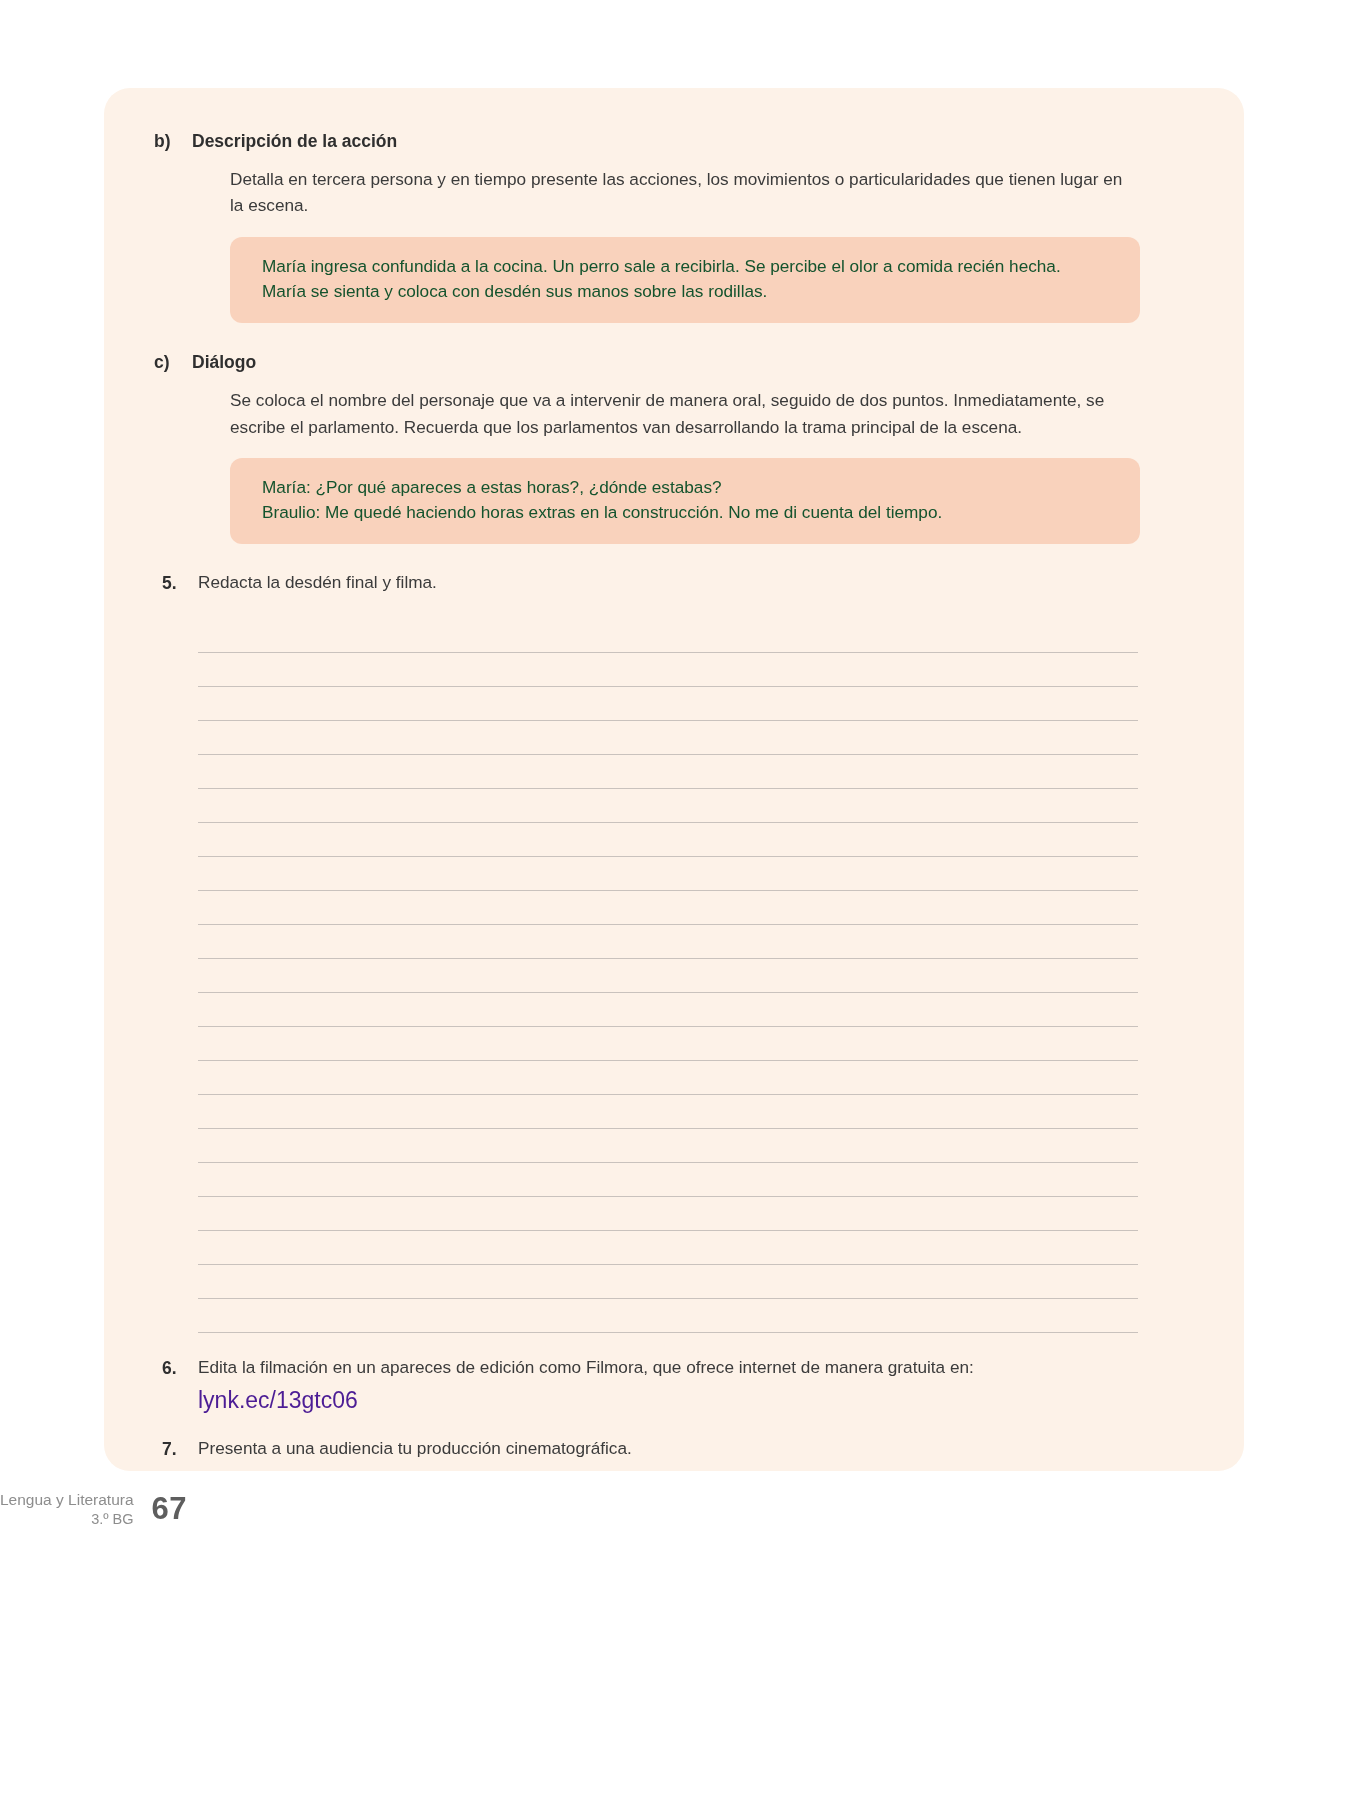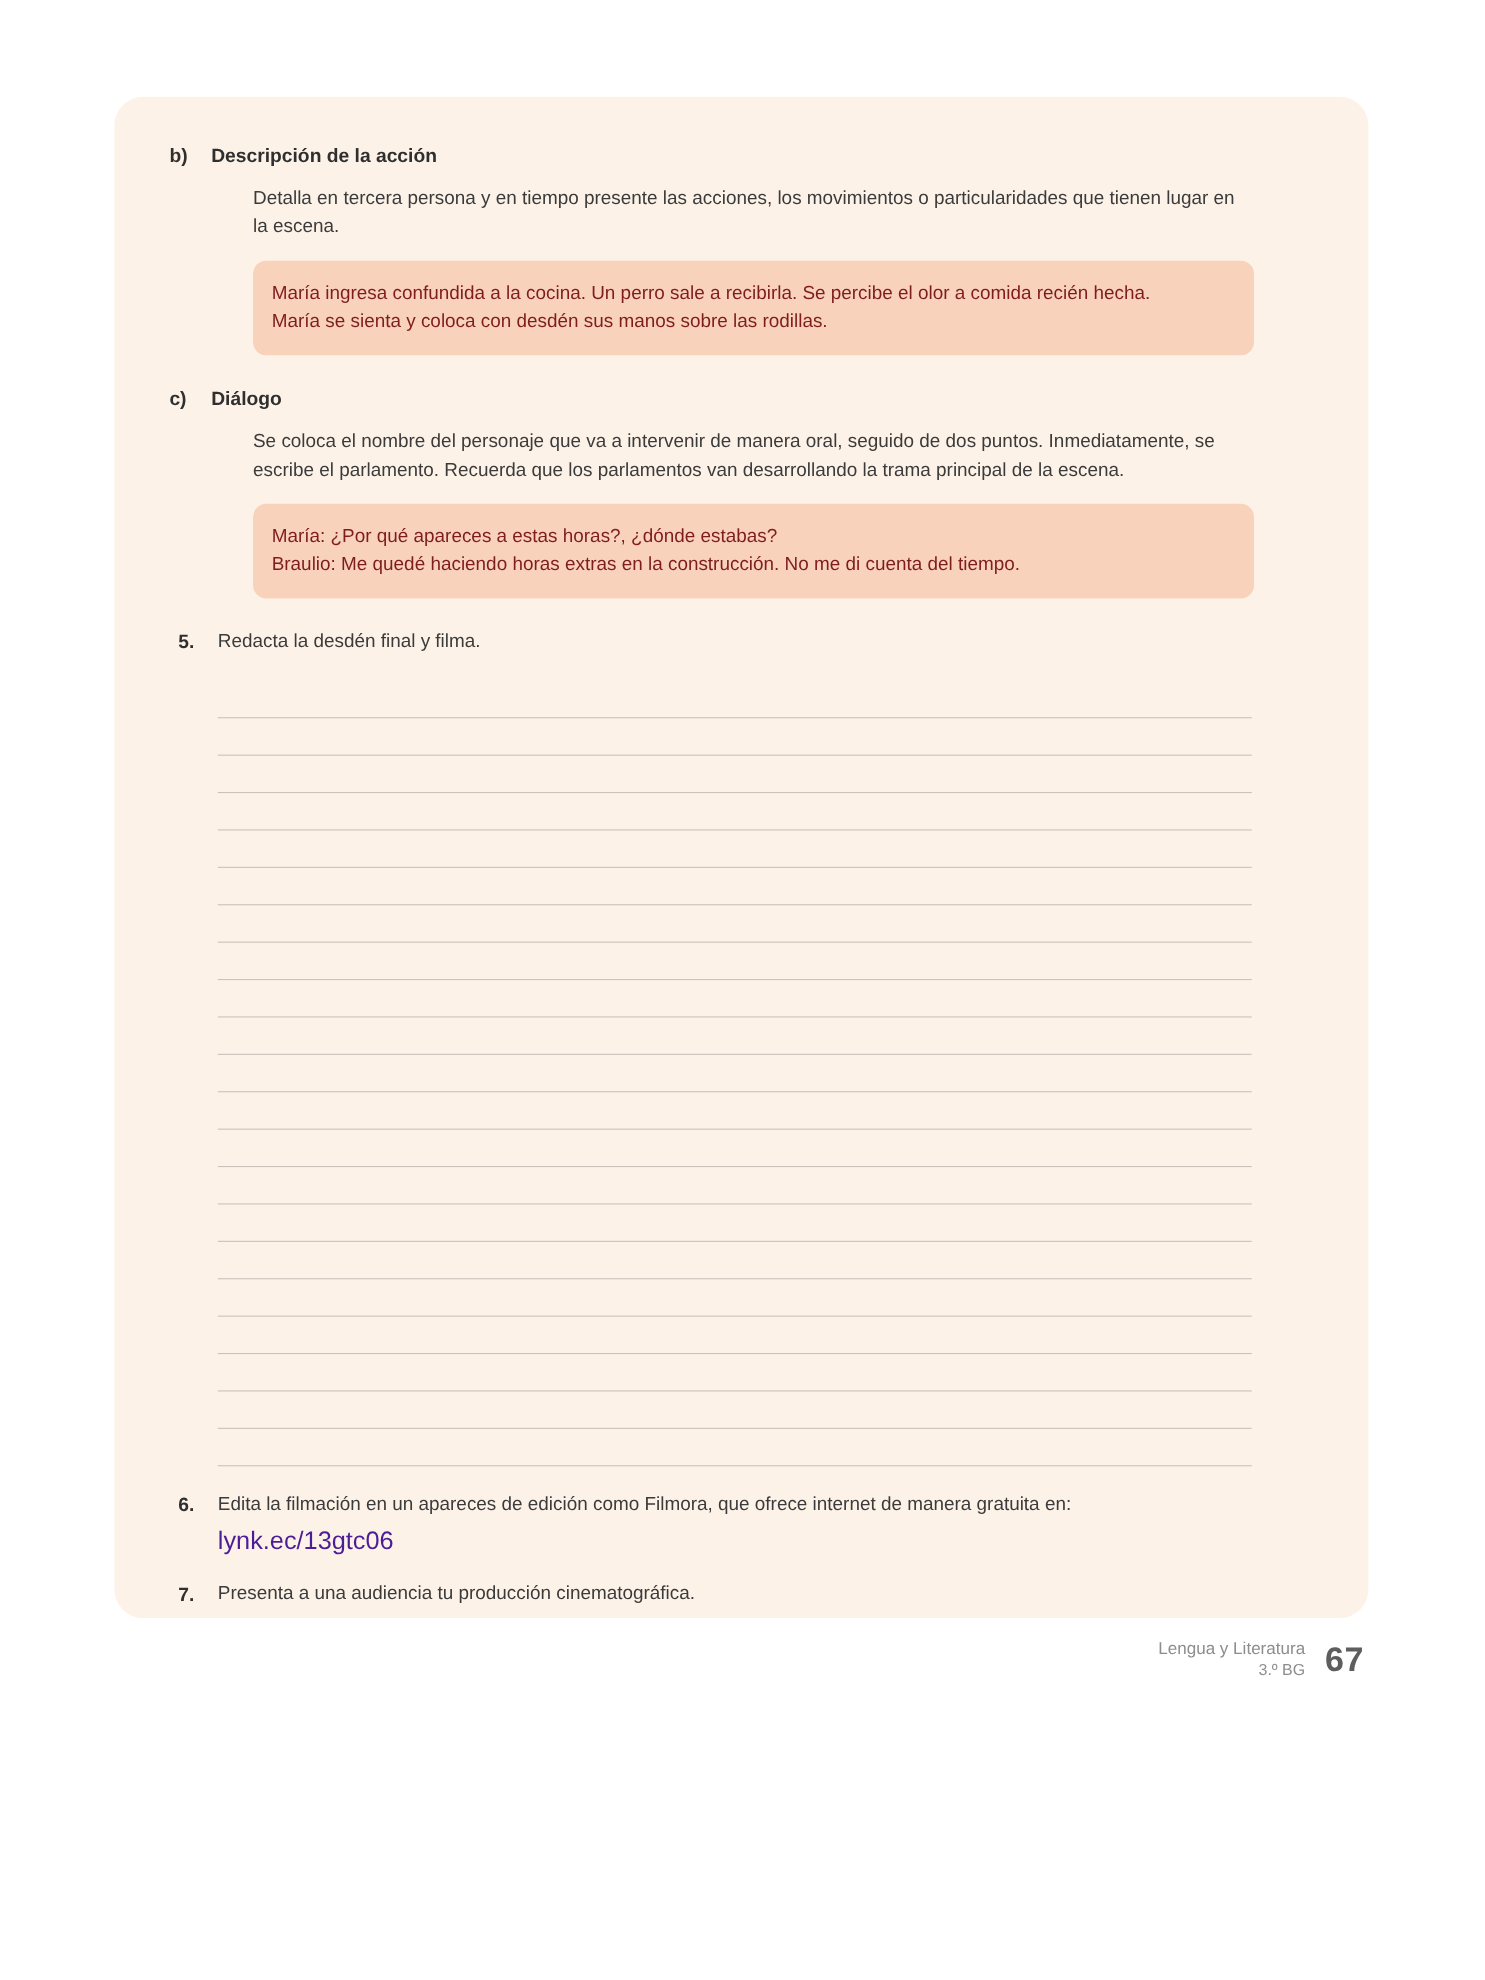--- a/index.html
+++ b/index.html
@@ -56,24 +56,24 @@
     color: #3b3b3b;
     max-width: 910px;
   }
 
   .example-box {
     margin-left: 76px;
     margin-top: 18px;
     margin-right: 0;
     background: #f9d2bc;
     border-radius: 12px;
-    padding: 17px 20px 18px 17px;
+    padding: 17px 20px 18px 32px;
     font-size: 17.2px;
     line-height: 1.5;
-    color: #7f1d1d;
+    color: #14532d;
     max-width: 910px;
   }
   .example-box .line { display: block; }
 
   
   .numbered {
     display: flex;
     align-items: flex-start;
     margin-top: 26px;
     margin-left: 8px;
@@ -112,23 +112,23 @@
     border-bottom: 1px solid #c9c2bd;
   }
 
   
   .footer {
     position: absolute;
     left: 0;
     top: 1490px;
     width: 1350px;
     display: flex;
-    justify-content: flex-end;
+    justify-content: flex-start;
     align-items: center;
-    padding-right: 110px;
+    padding-right: 80px;
   }
   .footer .subject {
     text-align: right;
     font-size: 15.5px;
     line-height: 1.28;
     color: #8d8d8d;
   }
   .footer .subject .sub2 { font-size: 14.5px; }
   .footer .pagenum {
     margin-left: 18px;

